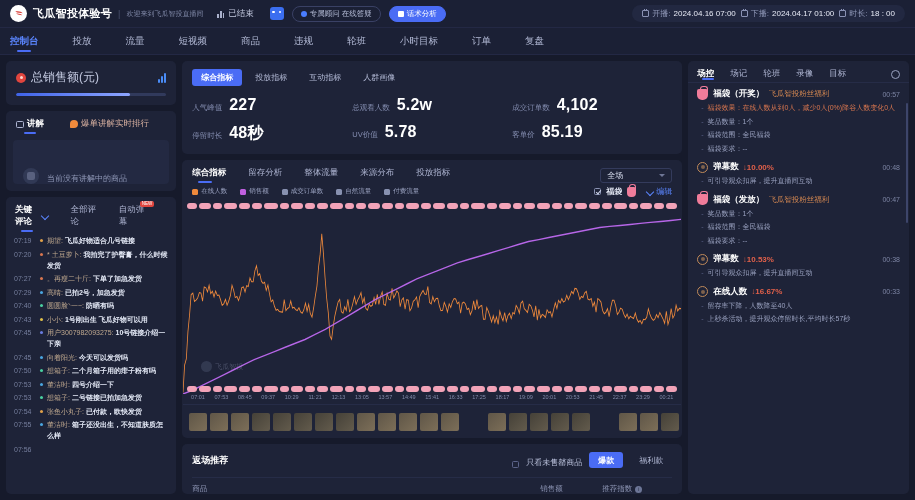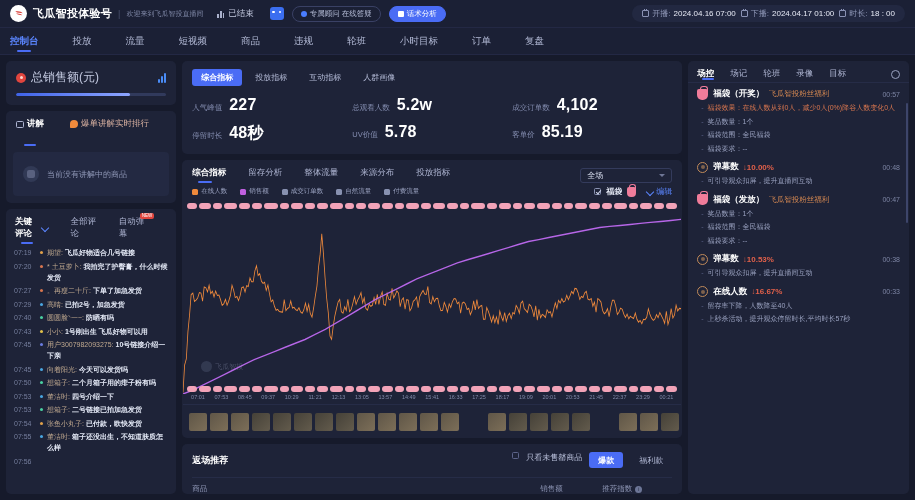--- a/index.html
+++ b/index.html
@@ -87,29 +87,29 @@
   .big-num small{font-size:10px;font-weight:bold;}
   .prog{height:3px;border-radius:2px;background:#2e3category;margin-top:7px;background:#313a5c;overflow:hidden;}
   .prog i{display:block;height:100%;width:76%;background:linear-gradient(90deg,#3f63e8,#8ea6ff);border-radius:2px;}
   .sub-row{display:flex;margin-top:7px;}
   .sub{flex:1;}
   .sub-lbl{display:flex;align-items:center;gap:3px;font-size:6.5px;color:#7a melon;color:#818aaa;}
   .sub-lbl .ic{width:6px;height:6px;border-radius:50%;border:1px solid #818aaa;flex:none;}
   .sub-val{font-size:8.5px;color:#dfe3f0;margin-top:2px;font-weight:bold;}
   
   .tabs-mini{display:flex;align-items:center;padding:7px 10px 0;}
-  .tm{font-size:8.5px;color:#aeb5d2;display:flex;align-items:center;gap:3px;position:relative;padding-bottom:16px;cursor:pointer;justify-content:center;}
+  .tm{font-size:8.5px;color:#aeb5d2;display:flex;align-items:center;gap:3px;position:relative;padding-bottom:4px;cursor:pointer;justify-content:center;}
   .tm.active{color:#fff;font-weight:bold;}
   .tm.active:after{content:"";position:absolute;bottom:0;left:8px;width:12px;height:2px;background:#4a6cf5;border-radius:1px;}
   .tm2{margin-left:26px;color:#d8b0a0;}
   .spk{width:8px;height:8px;background:#f08a3c;border-radius:50% 50% 50% 10%;flex:none;}
   .chat-ic{width:8px;height:7px;border:1px solid #aeb5d2;border-radius:1.5px;flex:none;}
   .empty{
     margin:6px 7px 7px;background:#232942;border-radius:4px;height:44px;
-    display:flex;align-items:center;padding:0 10px;
+    display:flex;align-items:flex-end;padding:0 10px;
   }
   .empty-ic{width:16px;height:16px;border-radius:50%;background:#313955;margin-right:8px;flex:none;position:relative;}
   .empty-ic:after{content:"";position:absolute;inset:4px;background:#59617f;border-radius:2px;}
   .empty-tx{font-size:8px;color:#8d95b4;}
   
   .cm-card{flex:1;display:flex;flex-direction:column;overflow:hidden;}
   .cm-tabs{display:flex;align-items:center;padding:7px 9px 0;}
   .cm-t{font-size:8.5px;color:#aeb5d2;position:relative;padding-bottom:4px;margin-right:22px;display:flex;align-items:center;gap:3px;cursor:pointer;}
   .cm-t.active{color:#fff;font-weight:bold;}
   .cm-t.active:after{content:"";position:absolute;bottom:0;left:6px;width:12px;height:2px;background:#4a6cf5;border-radius:1px;}
@@ -136,21 +136,21 @@
   .kpi-row:last-child{margin-bottom:0;}
   .kpi-lbl{font-size:7.5px;color:#848db0;margin-right:7px;}
   .kpi-val{font-size:16px;color:#fff;font-weight:bold;letter-spacing:.2px;}
   
   .ch-card{flex:1;display:flex;flex-direction:column;overflow:hidden;}
   .ch-tabs{display:flex;align-items:center;padding:7px 10px 0;}
   .ch-t{font-size:8.5px;color:#aeb5d2;position:relative;padding-bottom:4px;margin-right:22px;cursor:pointer;}
   .ch-t.active{color:#fff;font-weight:bold;}
   .ch-t.active:after{content:"";position:absolute;bottom:0;left:6px;width:14px;height:2px;background:#4a6cf5;border-radius:1px;}
   .sel{
-    margin-left:auto;width:92px;height:15px;border:1px solid #343b5c;border-radius:3px;
+    margin-left:auto;width:72px;height:15px;border:1px solid #343b5c;border-radius:3px;
     display:flex;align-items:center;padding:0 6px;font-size:8px;color:#d6dbec;cursor:pointer;
   }
   .sel .cv{margin-left:auto;border-left:3px solid transparent;border-right:3px solid transparent;border-top:3.5px solid #6f7796;}
   .leg{display:flex;align-items:center;padding:3px 10px 5px;}
   .lg{display:flex;align-items:center;gap:3px;margin-right:13px;font-size:6.5px;color:#9aa2c0;cursor:pointer;}
   .lg i{width:6px;height:6px;border-radius:1.5px;flex:none;}
   .leg-r{margin-left:auto;display:flex;align-items:center;gap:5px;}
   .cbx{width:7px;height:7px;border:1px solid #8b93b3;border-radius:1.5px;position:relative;flex:none;}
   .cbx:after{content:"";position:absolute;left:1.6px;top:.2px;width:2px;height:4px;border-right:1.2px solid #cfd5ea;border-bottom:1.2px solid #cfd5ea;transform:rotate(40deg);}
   .fu-lbl{font-size:8px;color:#e6eaf6;font-weight:bold;}
@@ -169,21 +169,21 @@
   .xaxis{display:flex;padding:0 4px 4px;}
   .xaxis span{flex:1;font-size:5.5px;color:#8189a8;text-align:center;}
   .thumbs{height:34px;margin:0 1px;border-top:1px solid #262c47;display:flex;align-items:center;gap:3px;padding:0 6px;overflow:hidden;}
   .th{width:18px;height:18px;border-radius:2px;background:linear-gradient(135deg,#6b5f4a,#8d7c5e);flex:none;opacity:.85;}
   .th.d{background:linear-gradient(135deg,#4c4638,#6f6550);}
   .th.sp{margin-left:26px;}
   
   .rec{padding:8px 10px 0;}
   .rec-head{display:flex;align-items:center;}
   .rec-title{font-size:9px;font-weight:bold;color:#fff;}
-  .rec-right{margin-left:auto;display:flex;align-items:flex-start;gap:7px;padding-left:8px;}
+  .rec-right{margin-left:auto;display:flex;align-items:flex-end;gap:7px;padding-left:8px;}
   .rc{width:7px;height:7px;border:1px solid #5c648a;border-radius:1.5px;flex:none;}
   .rc-lbl{font-size:8px;color:#b8bfd9;}
   .btn{font-size:8px;padding:2.5px 9px;border-radius:3px;color:#b3bad6;cursor:pointer;}
   .btn.on{background:#4a6cf5;color:#fff;font-weight:bold;}
   .rec-tbl{display:flex;margin-top:9px;padding-top:6px;border-top:1px solid #262c47;}
   .rec-tbl .c1{flex:1;font-size:7.5px;color:#8d95b4;}
   .rec-tbl .c2{width:62px;font-size:7.5px;color:#8d95b4;}
   .rec-tbl .c3{width:70px;font-size:7.5px;color:#8d95b4;display:flex;align-items:center;gap:3px;}
   .info{width:7px;height:7px;border-radius:50%;background:#6d7697;color:#1e2338;font-size:5px;text-align:center;line-height:7px;flex:none;}
   

